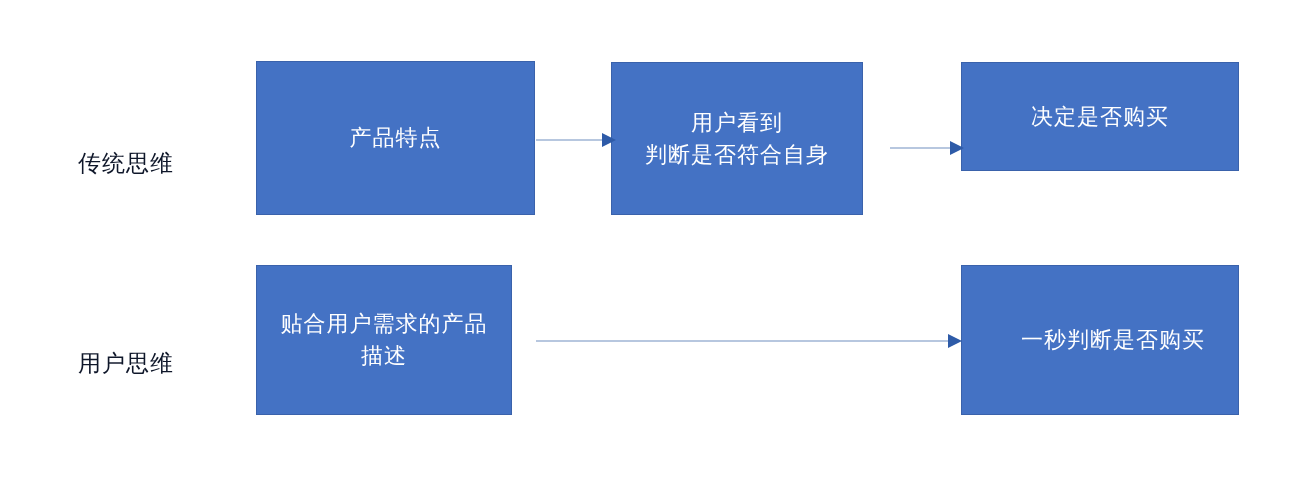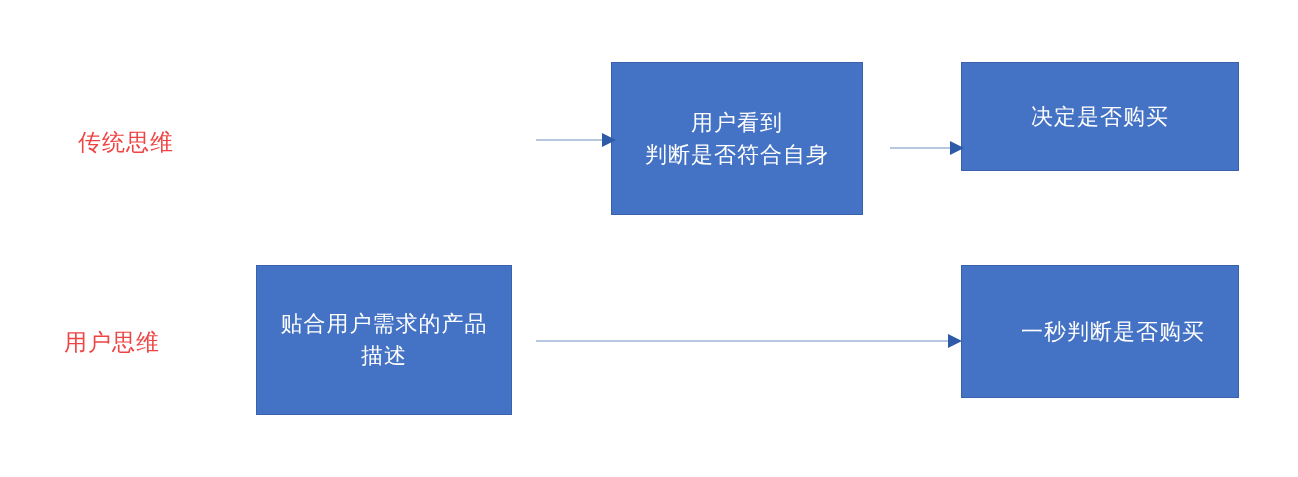--- a/index.html
+++ b/index.html
@@ -13,26 +13,27 @@
   }
   #canvas {
     position: relative;
     width: 1298px;
     height: 477px;
     background: #ffffff;
     overflow: hidden;
   }
   .row-label {
     position: absolute;
-    color: #ef4444;
+    color: #0f172a;
     font-size: 23px;
     line-height: 1.25;
     letter-spacing: 1px;
     white-space: nowrap;
     font-family: "DejaVu Sans", "Liberation Sans", sans-serif;
+    margin-top: 21px;
   }
   .node {
     position: absolute;
     box-sizing: border-box;
     background: #4472c4;
     border: 1px solid #3a62ab;
     color: #ffffff;
     display: flex;
     align-items: center;
     justify-content: center;
@@ -60,38 +61,41 @@
     fill: #2e5ba8;
   }
 </style>
 </head>
 <body>
 
 <div id="canvas">
 
   <div class="row-label" style="left:78px; top:128px;">传统思维</div>
 
-  <div class="row-label" style="left:64px; top:328px;">用户思维</div>
+  <div class="row-label" style="left:78px; top:328px;">用户思维</div>
 
+  <div class="node" style="left:256px; top:61px; width:279px; height:154px;">
+    <span class="node-text">产品特点</span>
+  </div>
 
   <div class="node" style="left:611px; top:62px; width:252px; height:153px;">
     <span class="node-text">用户看到
 判断是否符合自身</span>
   </div>
 
   <div class="node" style="left:961px; top:62px; width:278px; height:109px;">
     <span class="node-text">决定是否购买</span>
   </div>
 
   <div class="node" style="left:256px; top:265px; width:256px; height:150px;">
     <span class="node-text">贴合用户需求的产品
 描述</span>
   </div>
 
-  <div class="node" style="left:961px; top:265px; width:278px; height:133px;padding-left:36px;">
+  <div class="node" style="left:961px; top:265px; width:278px; height:150px;padding-left:36px;">
     <span class="node-text">一秒判断是否购买</span>
   </div>
 
   <svg class="connector" style="left:530px; top:128px; width:90px; height:26px;" width="90" height="26" viewBox="0 0 90 26">
     <line x1="6" y1="12" x2="74" y2="12"></line>
     <polygon points="72,5 86,12 72,19"></polygon>
   </svg>
 
   <svg class="connector" style="left:884px; top:136px; width:84px; height:26px;" width="84" height="26" viewBox="0 0 84 26">
     <line x1="6" y1="12" x2="68" y2="12"></line>

